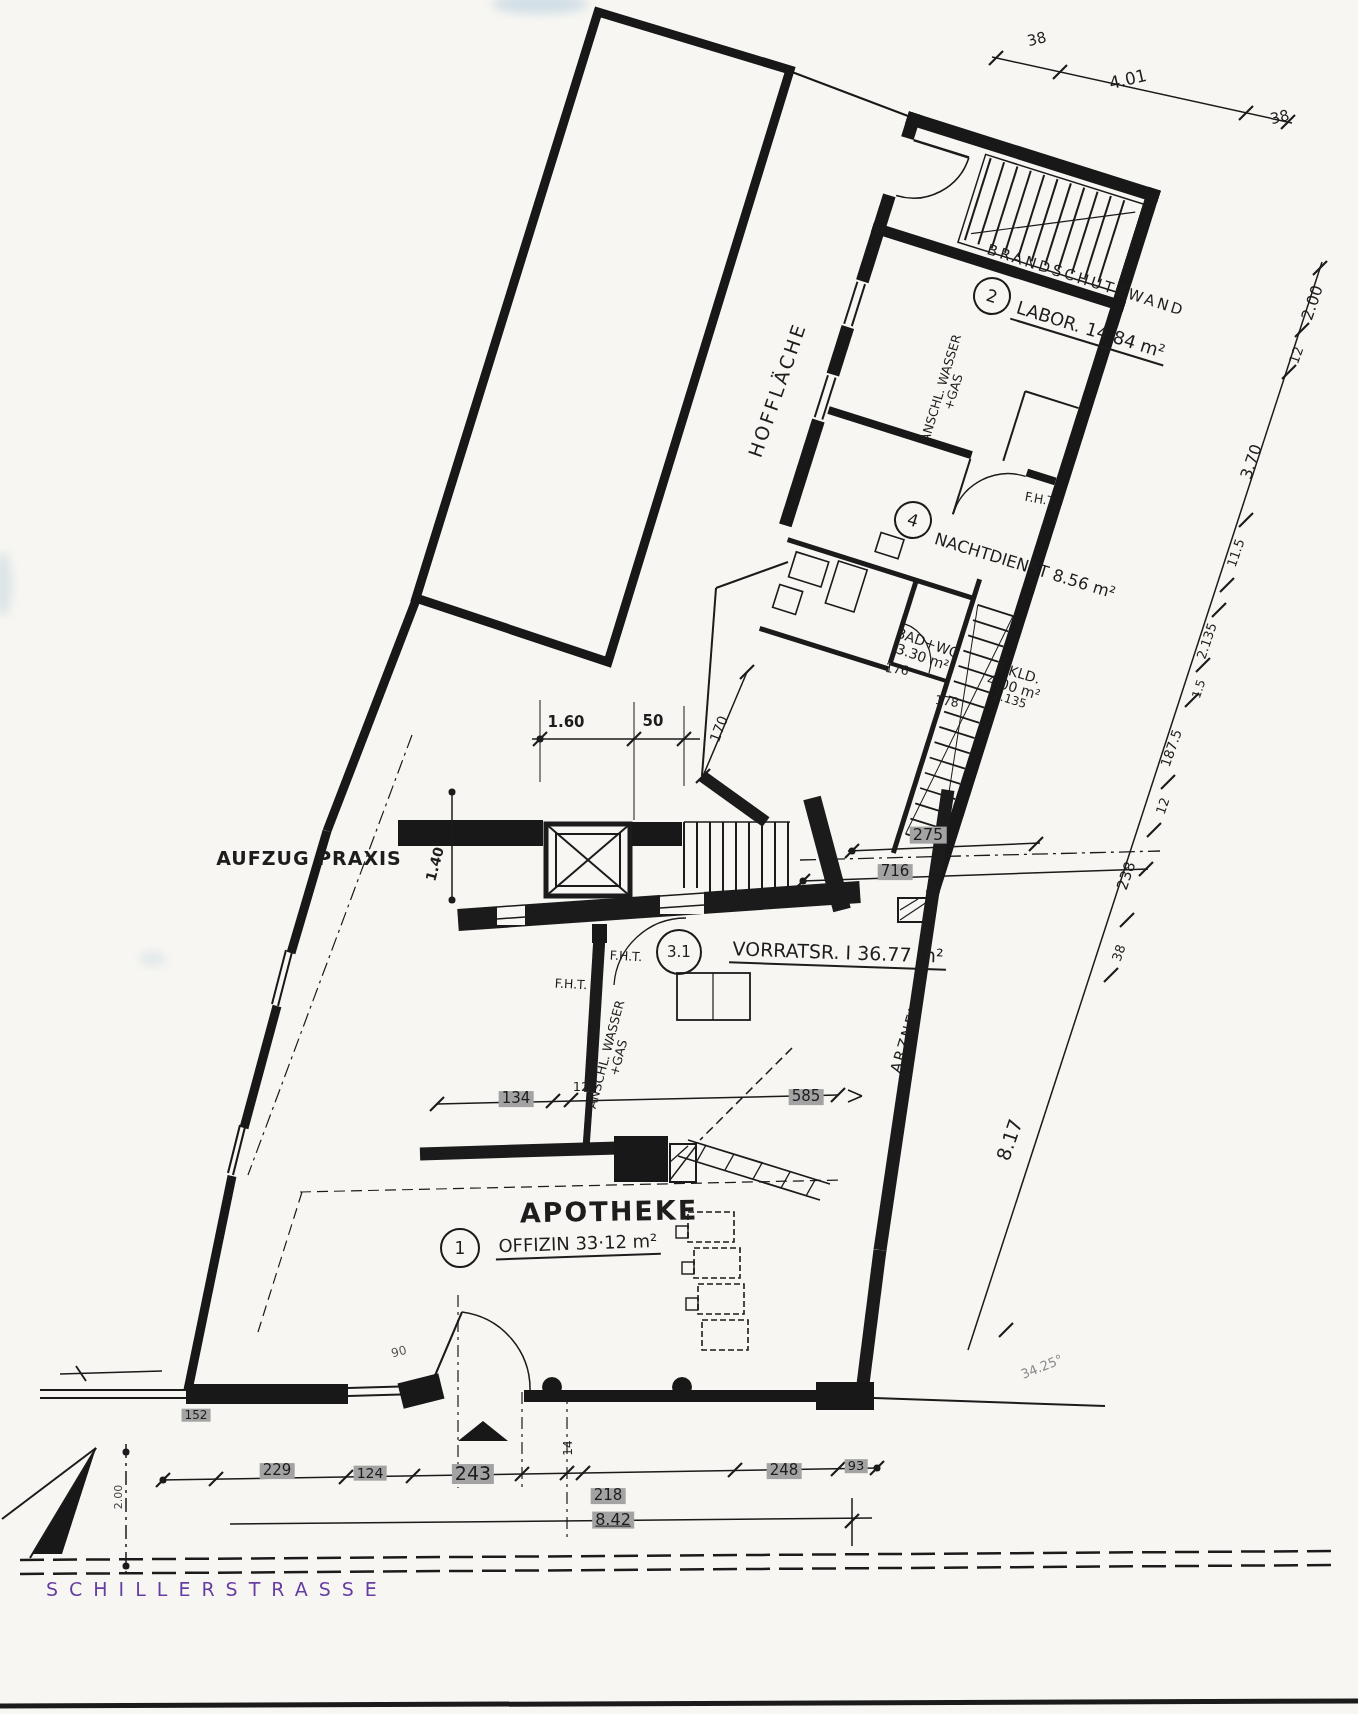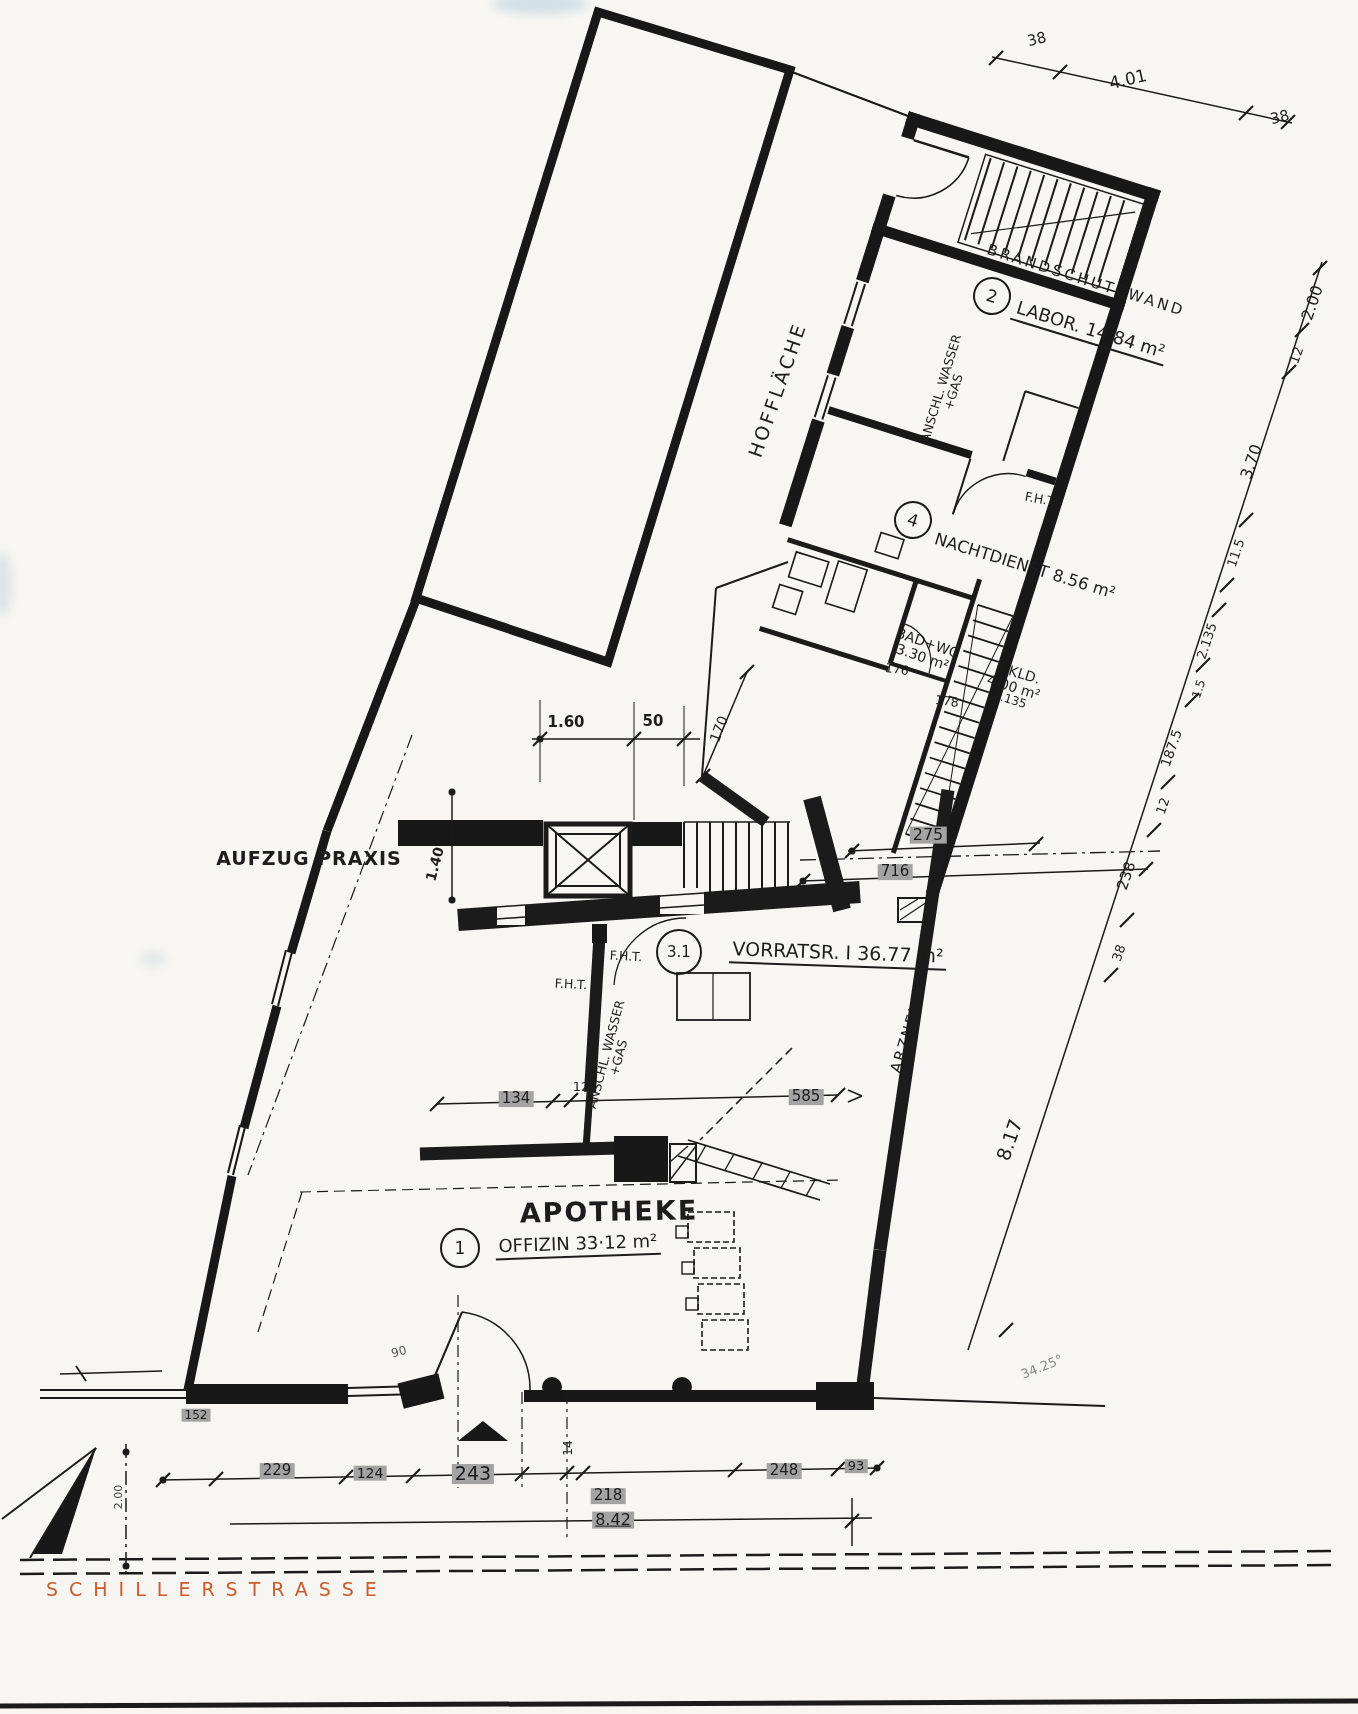--- a/index.html
+++ b/index.html
@@ -1,21 +1,21 @@
 <!DOCTYPE html>
 <html><head>
 <meta charset="utf-8">
 <style>
   html,body{margin:0;padding:0;background:#e8e8e4;}
   #paper{position:relative;width:1358px;height:1714px;background:#f7f6f2;overflow:hidden;
          font-family:"DejaVu Sans",sans-serif;color:#1d1d1d;}
   #linework{position:absolute;left:0;top:0;}
   .lbl{position:absolute;transform:translate(-50%,-50%) rotate(var(--r,0deg));
        transform-origin:center;white-space:nowrap;color:#1d1d1d;line-height:1.05;text-align:center;}
-  .lblL{position:absolute;white-space:nowrap;color:#c2410c;}
+  .lblL{position:absolute;white-space:nowrap;color:#4c1d95;}
   .u{border-bottom:2px solid #1d1d1d;padding:0 3px 2px;}
   .bg{background:#a3a3a3;padding:0 3px;}
   .circle{position:absolute;border:2.5px solid #1b1b1b;border-radius:50%;
           display:flex;align-items:center;justify-content:center;
           transform:translate(-50%,-50%);background:transparent;font-weight:500;}
   .smudge{position:absolute;border-radius:50%;filter:blur(5px);pointer-events:none;}
   .stack span{display:block;}
 </style>
 </head>
 <body>

